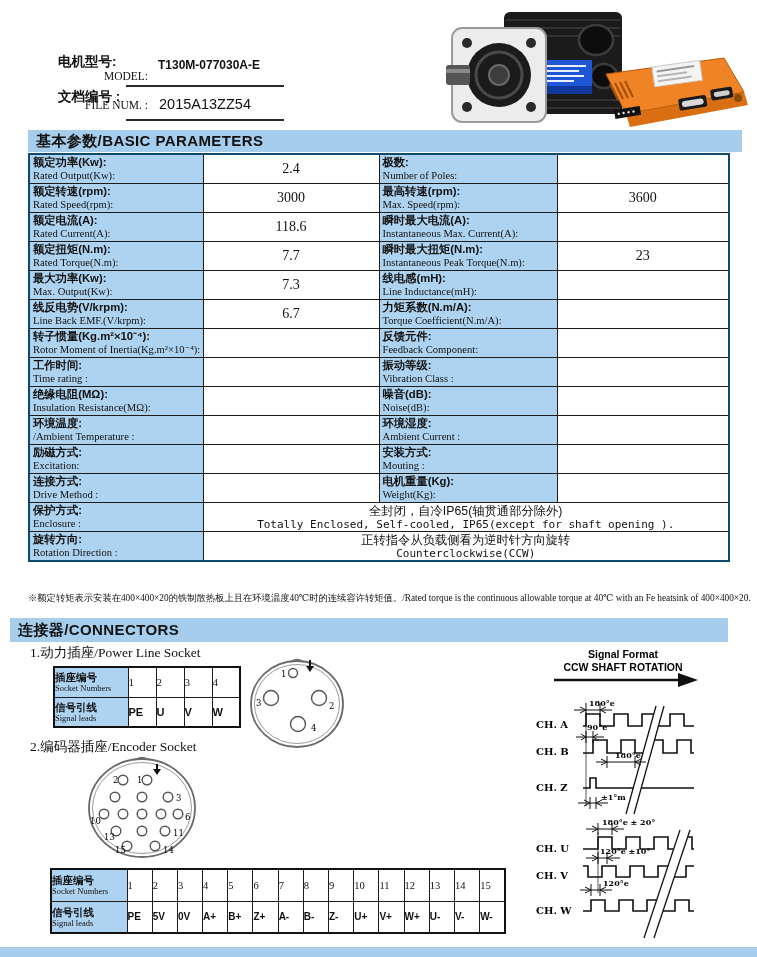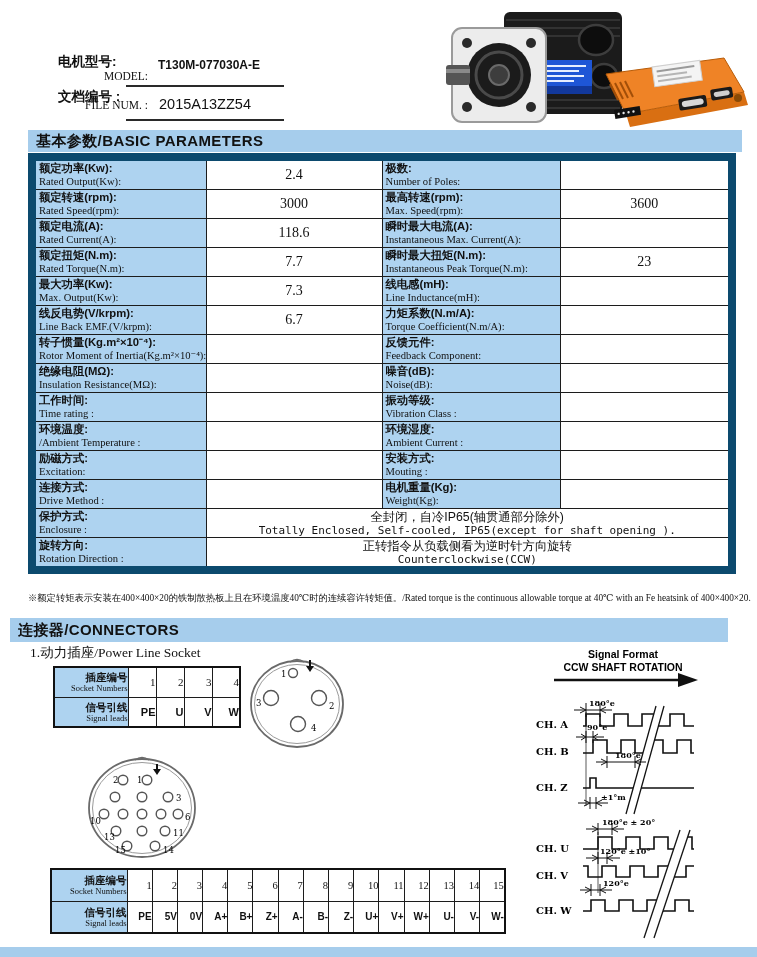--- a/index.html
+++ b/index.html
@@ -10,34 +10,34 @@
   .flabel-cn{font-family:"Liberation Sans",sans-serif;font-weight:bold;font-size:13.5px;text-align:left;width:90px}
   .flabel-en{font-size:11.5px;text-align:right;width:90px}
   .fvalue{font-family:"Liberation Sans",sans-serif;text-align:center;width:158px}
   .fline{border-top:2px solid #2a2a2a;width:158px;height:0}
   
   .bar{background:var(--bar_blue);font-family:"Liberation Sans",sans-serif;font-weight:bold;font-size:15px;letter-spacing:.4px;display:flex;align-items:center;padding-left:8px}
   
   table{border-collapse:collapse;table-layout:fixed}
   .ptable{width:700px}
   .ptable td{border:1.5px solid #1c1c1c;overflow:hidden;vertical-align:middle}
-  .ptable{border:8px solid #0c4a6e}
+  .ptable{border:2px solid #0c4a6e}
   .ptable tr{height:28.7px}
   .cell-label{background:var(--cell_blue);padding:1px 2px 1px 3px}
   .cell-label .cn{font-family:"Liberation Sans",sans-serif;font-weight:bold;font-size:11.3px;line-height:13px;white-space:nowrap}
   .cell-label .en{font-size:10.6px;line-height:13px;white-space:nowrap}
   .cell-value{text-align:center;font-family:Liberation Serif, serif;font-size:14px}
   .cell-span{text-align:center}
   .sp-cn{font-family:"Liberation Sans",sans-serif;font-size:12.3px;line-height:14px}
   .sp-en{font-family:"DejaVu Sans Mono",monospace;font-size:11px;line-height:13px}
   .footnote{font-size:9.3px;white-space:nowrap}
   .subhead{font-size:13.5px}
   
   .mini{border:2px solid #111}
-  .mini td,.mini th{border:1.5px solid #1c1c1c;text-align:right;vertical-align:middle}
+  .mini td,.mini th{border:1.5px solid #1c1c1c;text-align:left;vertical-align:middle}
   .mini th{background:var(--cell_blue);font-weight:normal}
   .mini .mcn{font-family:"Liberation Sans",sans-serif;font-weight:bold;font-size:10.5px;line-height:12px}
   .mini .men{font-size:8.5px;line-height:10px}
   .mini .num{font-size:11px}
   .mini .lead{font-family:"Liberation Sans",sans-serif;font-weight:bold;font-size:11px}
   .mini-power th{width:74px}
   .mini-power td{width:28px;height:30px}
   .mini-enc th{width:76px}
   .mini-enc td{width:25.2px;height:32px}
   .mini-enc .num{font-size:10.5px}
@@ -220,39 +220,39 @@
           </td>
           <td class="cell-value"></td>
           <td class="cell-label">
             <div class="cn">反馈元件:</div>
             <div class="en">Feedback Component:</div>
           </td>
           <td class="cell-value"></td>
         </tr>
         <tr>
           <td class="cell-label">
+            <div class="cn">工作时间:</div>
+            <div class="en">Time rating :</div>
+          </td>
+          <td class="cell-value"></td>
+          <td class="cell-label">
+            <div class="cn">振动等级:</div>
+            <div class="en">Vibration Class :</div>
+          </td>
+          <td class="cell-value"></td>
+        </tr>
+        <tr>
+          <td class="cell-label">
             <div class="cn">绝缘电阻(MΩ):</div>
             <div class="en">Insulation Resistance(MΩ):</div>
           </td>
           <td class="cell-value"></td>
           <td class="cell-label">
             <div class="cn">噪音(dB):</div>
             <div class="en">Noise(dB):</div>
-          </td>
-          <td class="cell-value"></td>
-        </tr>
-        <tr>
-          <td class="cell-label">
-            <div class="cn">工作时间:</div>
-            <div class="en">Time rating :</div>
-          </td>
-          <td class="cell-value"></td>
-          <td class="cell-label">
-            <div class="cn">振动等级:</div>
-            <div class="en">Vibration Class :</div>
           </td>
           <td class="cell-value"></td>
         </tr>
         <tr>
           <td class="cell-label">
             <div class="cn">环境温度:</div>
             <div class="en">/Ambient Temperature :</div>
           </td>
           <td class="cell-value"></td>
           <td class="cell-label">
@@ -348,20 +348,21 @@
     <circle cx="72" cy="40" r="7.5" fill="none" stroke="#555" stroke-width="1.4"></circle>
     <circle cx="51" cy="66" r="7.5" fill="none" stroke="#555" stroke-width="1.4"></circle>
     <rect x="62" y="2" width="2" height="6" fill="#111"></rect>
     <polygon points="59,8 67,8 63,14" fill="#111"></polygon>
     <text class="svgt pint" x="34" y="19">1</text>
     <text class="svgt pint" x="82" y="51">2</text>
     <text class="svgt pint" x="9" y="48">3</text>
     <text class="svgt pint" x="64" y="73">4</text>
   </svg>
 
+  <div class="abs subhead" style="left:30px;top:738px">2.编码器插座/Encoder Socket</div>
 
   <svg class="abs" style="left:85px;top:756px" width="114" height="106" viewBox="0 0 114 106">
     <ellipse cx="57" cy="52" rx="53" ry="49" fill="none" stroke="#6a6a6a" stroke-width="1.8"></ellipse>
     <ellipse cx="57" cy="52" rx="49.5" ry="45.5" fill="none" stroke="#9a9a9a" stroke-width="1"></ellipse>
     <path d="M50 4 Q57 -1 64 4" fill="none" stroke="#6a6a6a" stroke-width="1.5"></path>
     <g fill="none" stroke="#555" stroke-width="1.4">
       <circle cx="38" cy="24" r="4.8"></circle>
         <circle cx="62" cy="24" r="4.8"></circle>
       <circle cx="30" cy="41" r="4.8"></circle>
         <circle cx="57" cy="41" r="4.8"></circle>

